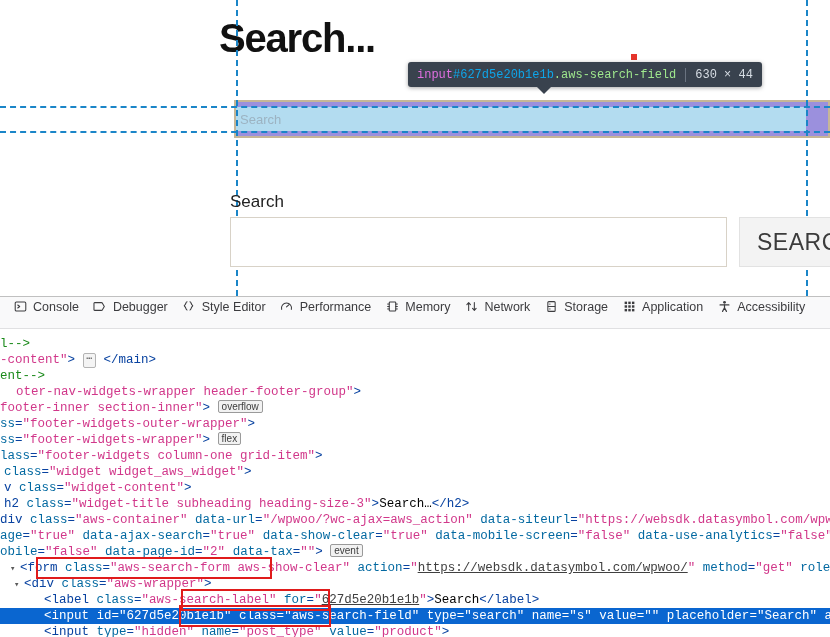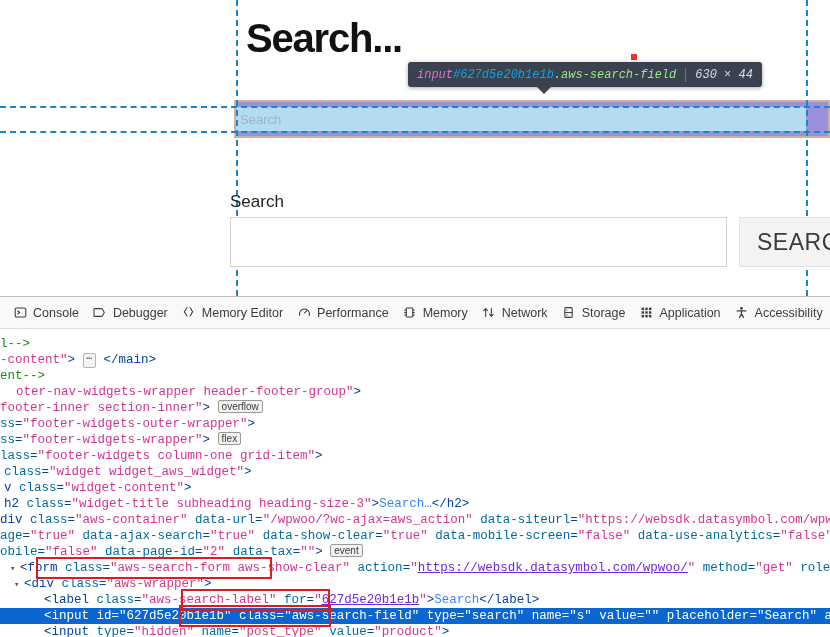--- a/index.html
+++ b/index.html
@@ -13,21 +13,21 @@
 
   #root { position: relative; width: 830px; height: 637px; }
 
   
   .page {
     position: absolute; left: 0; top: 0; width: 830px; height: 296px;
     background: #ffffff; overflow: hidden;
   }
 
   .page-title {
-    position: absolute; left: 246px; top: 18px;
+    position: absolute; left: 219px; top: 18px;
     font-family: "Liberation Sans", sans-serif;
     font-weight: 700;
     font-size: 40px;
     letter-spacing: -1.2px;
     color: #111111;
     line-height: 1;
   }
 
   
   .hl-border {
@@ -74,21 +74,20 @@
     height: 25px;
     background: #39424e;
     color: #ffffff;
     border-radius: 3px;
     display: flex; align-items: center;
     padding: 0 9px;
     font-family: "Liberation Mono", monospace;
     font-size: 12px;
     white-space: nowrap;
     box-shadow: 0 1px 4px rgba(0,0,0,.35);
-    font-style: italic;
   }
   .tt-tag { color: #e06fe0; }
   .tt-id  { color: #0ea5e9; text-align: right; }
   .tt-cls { color: #9fe88d; text-align: center; }
   .tt-sep {
     display: inline-block;
     width: 1px; height: 14px;
     background: #6a7380;
     margin: 0 9px;
   }
@@ -141,21 +140,21 @@
   }
   .dt-toolbar {
     height: 32px;
     background: #f9f9fa;
     border-bottom: 1px solid #e0e0e2;
     display: flex; align-items: center;
     padding-left: 6px;
     overflow: hidden;
   }
   .dt-tab {
-    display: flex; align-items: center;
+    display: flex; 
     height: 26px;
     padding: 0 7px;
     gap: 6px;
     color: #3c3c3f;
     font-size: 12.5px;
     white-space: nowrap;
     font-family: "Liberation Sans", sans-serif;
     border-radius: 2px;
   }
   .dt-tab .ico {
@@ -183,24 +182,24 @@
     color: #0842a0;
   }
   .mline.sel { background: #0a66d0; }
   .mline.sel * { color: #ffffff !important; }
   .mline.sel .attr-name { color: #ffffff !important; }
   .mline.sel .attr-val  { color: #ffffff !important; }
 
   .tag      { color: #0842a0; }
   .attr-name{ color: #0369a1; }
   .attr-val { color: #d1378a; }
-  .txt      { color: #3b82f6; }
+  .txt      { color: #000000; }
   .comment  { color: #1a8a1a; }
   .punct    { color: #0842a0; }
-  .lnk      { color: #6d28d9; text-decoration: underline; }
+  .lnk      { color: #404040; text-decoration: underline; }
 
   .twisty {
     display: inline-block; width: 10px;
     color: #5b5b5b; font-size: 9px;
   }
   .badge {
     display: inline-block;
     border: 1px solid #9a9a9a;
     border-radius: 2px;
     background: #f2f2f2;
@@ -287,21 +286,21 @@
         <span>Debugger</span>
       </div>
 
       <div class="dt-tab">
         <span class="ico">
           <svg width="13" height="13" viewBox="0 0 16 16">
               <path d="M6.2 2.2 C4.6 2.2 5 5.2 3.4 6.3 C2.6 6.9 2.6 7.5 3.4 8 C5 9.1 4.6 12.2 6.2 12.2" fill="none" stroke="#3c3c3f" stroke-width="1.3" stroke-linecap="round"></path>
               <path d="M9.8 2.2 C11.4 2.2 11 5.2 12.6 6.3 C13.4 6.9 13.4 7.5 12.6 8 C11 9.1 11.4 12.2 9.8 12.2" fill="none" stroke="#3c3c3f" stroke-width="1.3" stroke-linecap="round"></path>
             </svg>
         </span>
-        <span>Memory Editor</span>
+        <span>Style Editor</span>
       </div>
 
       <div class="dt-tab">
         <span class="ico">
           <svg width="13" height="13" viewBox="0 0 16 16">
               <path d="M2 11.5 A6.2 6.2 0 1 1 14 11.5" fill="none" stroke="#3c3c3f" stroke-width="1.3" stroke-linecap="round"></path>
               <path d="M8 8.6 L11.2 5.6" fill="none" stroke="#3c3c3f" stroke-width="1.3" stroke-linecap="round"></path>
             </svg>
         </span>
         <span>Performance</span>

